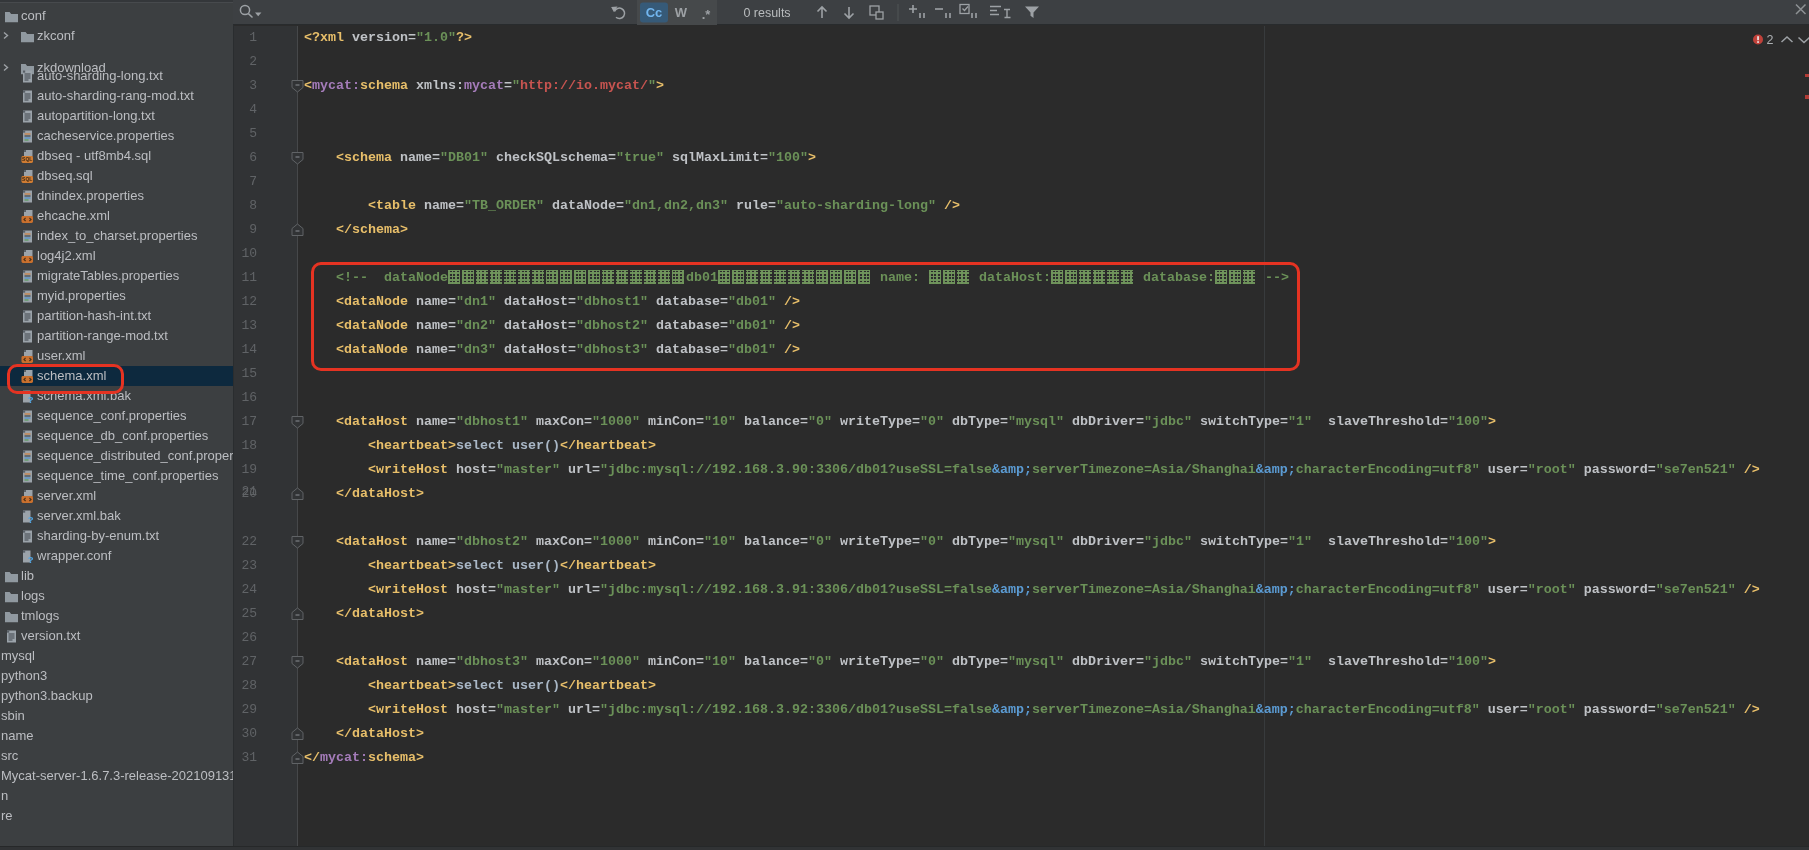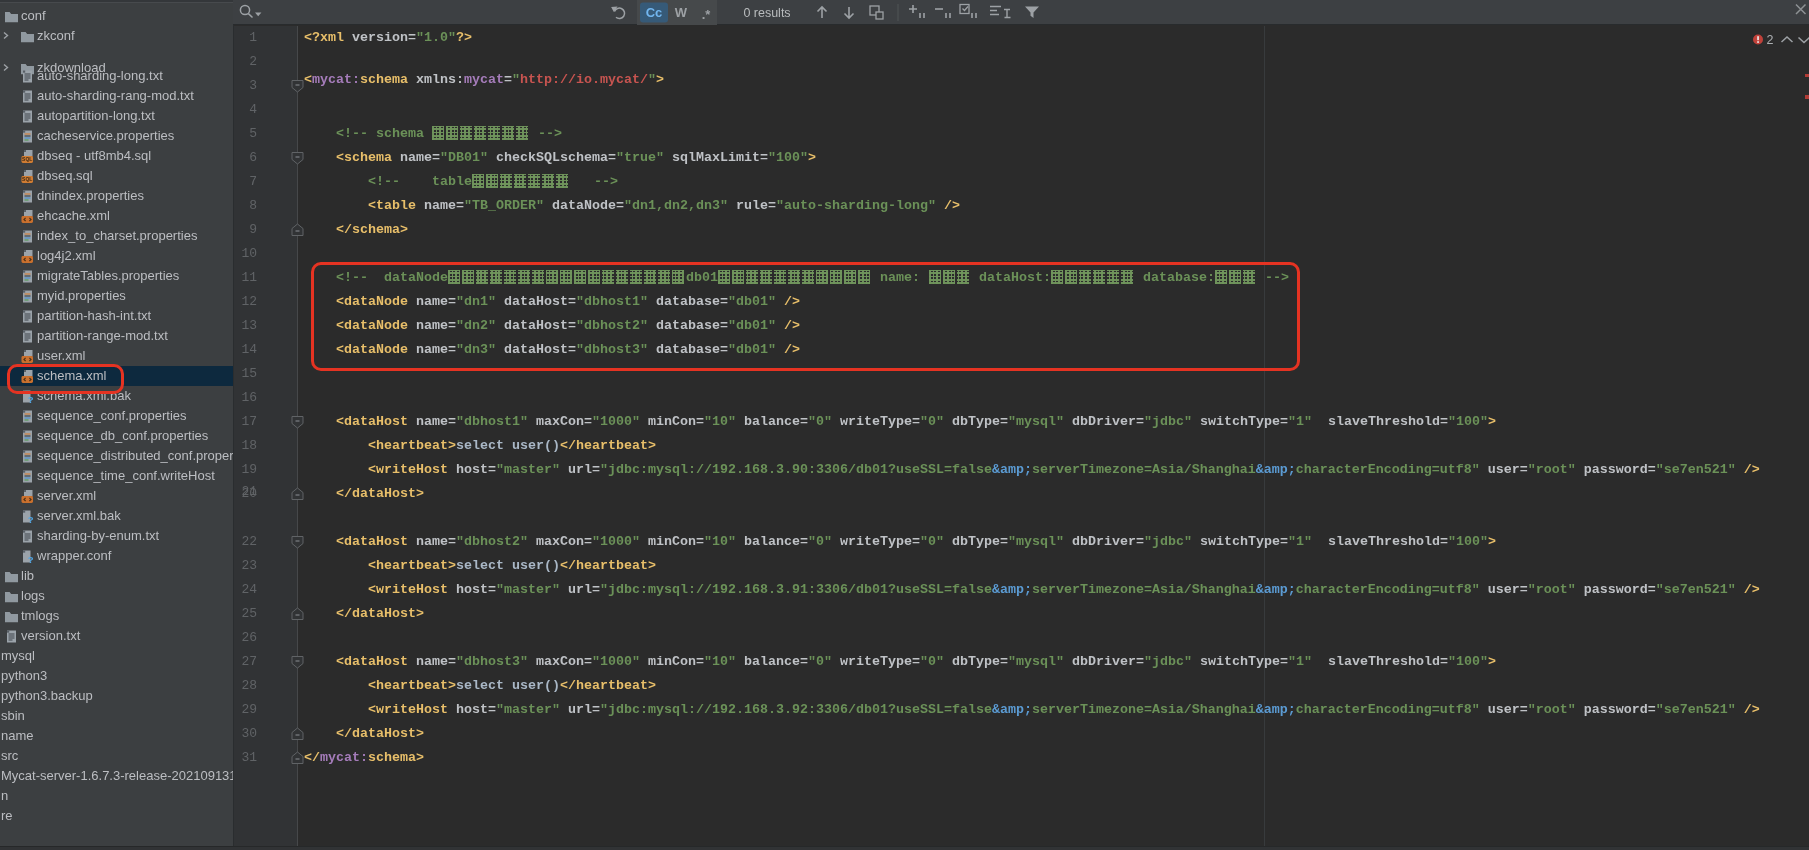--- a/index.html
+++ b/index.html
@@ -307,21 +307,21 @@
         <span class="ip" style="left:20px;top:3px">
           <svg class="ic" width="15" height="15" viewBox="0 0 15 15">
             <path d="M3 1.5h9v12H3z" fill="#9ba3aa"></path>
             <path d="M3 1.5h2.2v2.2H3z" fill="#585f66"></path>
             <path d="M4.5 5h6" stroke="#d0813c" stroke-width="1.2"></path>
             <path d="M4.5 7h6" stroke="#42474d" stroke-width="1.2"></path>
             <path d="M4.5 9h6" stroke="#4d8fcc" stroke-width="1.2"></path>
             <path d="M4.5 11h4" stroke="#579d5b" stroke-width="1.2"></path>
           </svg>
         </span>
-        <span class="st" style="left:37px">sequence_time_conf.writeHost</span>
+        <span class="st" style="left:37px">sequence_time_conf.properties</span>
       </div>
 <div class="sr" style="top:486px">
         <span class="ip" style="left:20px;top:3px">
           <svg class="ic" width="15" height="15" viewBox="0 0 15 15">
             <path d="M4 1h8.5v6.5H4z" fill="#9ba3aa"></path>
             <path d="M4 1h2v2H4z" fill="#585f66"></path>
             <rect x="1.5" y="7" width="11.5" height="7" rx="1.4" fill="#c9702e"></rect>
             <path d="M5.6 8.8 4 10.4l1.6 1.6M9.4 8.8l1.6 1.6-1.6 1.6" fill="none" stroke="#4e3115" stroke-width="1.2"></path>
           </svg>
         </span>
@@ -451,28 +451,26 @@
   <path d="M792 6.5h14l-5.5 6v5.5l-3-2.2v-3.3z" fill="#9da1a5"></path>
   <path d="M1563 4.5l9.5 9.5 M1572.5 4.5l-9.5 9.5" stroke="#8d9194" stroke-width="1.5"></path>
 </svg>
     </div>
 <div id="gutline"></div>
 <div id="wrapguide"></div>
 <div class="ln" style="top:26px">1</div>
 <div class="cl" style="top:26px"><i class="t">&lt;?xml</i><i class="a"> version=</i><i class="v">"1.0"</i><i class="t">?&gt;</i></div>
 <div class="ln" style="top:50px">2</div>
 <div class="ln" style="top:74px">3</div>
-<div class="cl" style="top:68px"><i class="t">&lt;</i><i class="n">mycat:</i><i class="t">schema</i><i class="a"> xmlns:</i><i class="n">mycat</i><i class="a">=</i><i class="v">"</i><i class="r">http://io.mycat/</i><i class="v">"</i><i class="t">&gt;</i></div>
+<div class="cl" style="top:74px"><i class="t">&lt;</i><i class="n">mycat:</i><i class="t">schema</i><i class="a"> xmlns:</i><i class="n">mycat</i><i class="a">=</i><i class="v">"</i><i class="r">http://io.mycat/</i><i class="v">"</i><i class="t">&gt;</i></div>
 <div class="ln" style="top:98px">4</div>
 <div class="ln" style="top:122px">5</div>
-<div class="cl" style="top:122px">    <i class="c">&lt;!-- schema </i><i class="cj" style="width:98px"></i><i class="c"> --&gt;</i></div>
 <div class="ln" style="top:146px">6</div>
 <div class="cl" style="top:146px">    <i class="t">&lt;schema</i><i class="a"> name=</i><i class="v">"DB01"</i><i class="a"> checkSQLschema=</i><i class="v">"true"</i><i class="a"> sqlMaxLimit=</i><i class="v">"100"</i><i class="t">&gt;</i></div>
 <div class="ln" style="top:170px">7</div>
-<div class="cl" style="top:170px">        <i class="c">&lt;!--    table</i><i class="cj" style="width:98px"></i><i class="c">   --&gt;</i></div>
 <div class="ln" style="top:194px">8</div>
 <div class="cl" style="top:194px">        <i class="t">&lt;table</i><i class="a"> name=</i><i class="v">"TB_ORDER"</i><i class="a"> dataNode=</i><i class="v">"dn1,dn2,dn3"</i><i class="a"> rule=</i><i class="v">"auto-sharding-long"</i><i class="t"> /&gt;</i></div>
 <div class="ln" style="top:218px">9</div>
 <div class="cl" style="top:218px">    <i class="t">&lt;/schema&gt;</i></div>
 <div class="ln" style="top:242px">10</div>
 <div class="ln" style="top:266px">11</div>
 <div class="cl" style="top:266px">    <i class="c">&lt;!--  dataNode</i><i class="cj" style="width:238px"></i><i class="c">db01</i><i class="cj" style="width:154px"></i><i class="c"> name</i><i class="c cjp">:</i><i class="c"> </i><i class="cj" style="width:42px"></i><i class="c"> dataHost:</i><i class="cj" style="width:84px"></i><i class="c"> database:</i><i class="cj" style="width:42px"></i><i class="c"> --&gt;</i></div>
 <div class="ln" style="top:290px">12</div>
 <div class="cl" style="top:290px">    <i class="t">&lt;dataNode</i><i class="a"> name=</i><i class="v">"dn1"</i><i class="a"> dataHost=</i><i class="v">"dbhost1"</i><i class="a"> database=</i><i class="v">"db01"</i><i class="t"> /&gt;</i></div>
 <div class="ln" style="top:314px">13</div>

